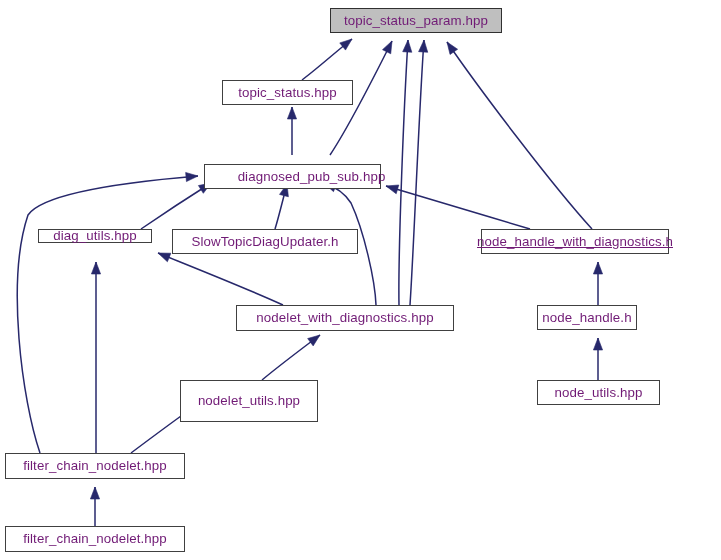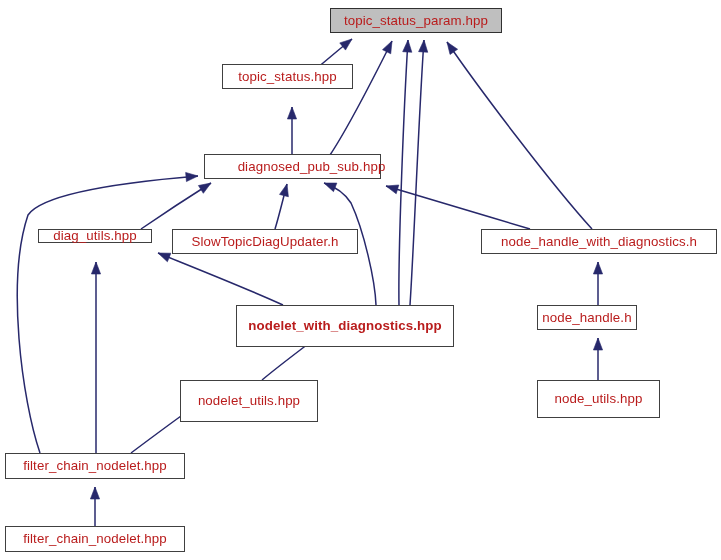--- a/index.html
+++ b/index.html
@@ -33,21 +33,21 @@
   .edge-head {
     fill: #27286b;
     stroke: #27286b;
     stroke-width: 0.6;
   }
   .node-box {
     position: absolute;
     box-sizing: border-box;
     border: 1px solid #404040;
     background: #ffffff;
-    color: #b91c1c;
+    color: #701a75;
     font-size: 13.3px;
     line-height: 1;
     display: flex;
     align-items: center;
     justify-content: center;
     white-space: nowrap;
     letter-spacing: 0.1px;
     z-index: 5;
   }
   .node-box.root {
@@ -100,45 +100,45 @@
         <path d="M 598,305 L 598,262" class="edge-path"></path>
         <polygon points="598,262 602.6,274 593.4,274" class="edge-head"></polygon>
         <path d="M 598,380 L 598,338" class="edge-path"></path>
         <polygon points="598,338 602.6,350 593.4,350" class="edge-head"></polygon>
       </g>
   </svg>
   <div id="nodes-layer">
       <div class="node-box root" style="left: 330px; top: 8px; width: 172px; height: 25px;">
         <span class="node-label">topic_status_param.hpp</span>
       </div>
-      <div class="node-box" style="left: 222px; top: 64px; width: 131px; height: 25px;">
+      <div class="node-box" style="left: 222px; top: 80px; width: 131px; height: 25px;">
         <span class="node-label">topic_status.hpp</span>
       </div>
-      <div class="node-box" style="left: 204px; top: 154px; width: 177px; height: 25px; padding-left: 38px;">
+      <div class="node-box" style="left: 204px; top: 164px; width: 177px; height: 25px; padding-left: 38px;">
         <span class="node-label">diagnosed_pub_sub.hpp</span>
       </div>
       <div class="node-box" style="left: 38px; top: 229px; width: 114px; height: 14px;">
         <span class="node-label">diag_utils.hpp</span>
       </div>
       <div class="node-box" style="left: 172px; top: 229px; width: 186px; height: 25px;">
         <span class="node-label">SlowTopicDiagUpdater.h</span>
       </div>
-      <div class="node-box" style="left: 481px; top: 229px; width: 236px; height: 25px;">
+      <div class="node-box" style="left: 481px; top: 229px; width: 188px; height: 25px; text-decoration: underline;">
         <span class="node-label">node_handle_with_diagnostics.h</span>
       </div>
-      <div class="node-box" style="left: 236px; top: 305px; width: 218px; height: 42px; font-weight: bold;">
+      <div class="node-box" style="left: 236px; top: 305px; width: 218px; height: 26px;">
         <span class="node-label">nodelet_with_diagnostics.hpp</span>
       </div>
       <div class="node-box" style="left: 537px; top: 305px; width: 100px; height: 25px;">
         <span class="node-label">node_handle.h</span>
       </div>
       <div class="node-box" style="left: 180px; top: 380px; width: 138px; height: 42px;">
         <span class="node-label">nodelet_utils.hpp</span>
       </div>
-      <div class="node-box" style="left: 537px; top: 380px; width: 123px; height: 38px;">
+      <div class="node-box" style="left: 537px; top: 380px; width: 123px; height: 25px;">
         <span class="node-label">node_utils.hpp</span>
       </div>
       <div class="node-box" style="left: 5px; top: 453px; width: 180px; height: 26px;">
         <span class="node-label">filter_chain_nodelet.hpp</span>
       </div>
       <div class="node-box" style="left: 5px; top: 526px; width: 180px; height: 26px;">
         <span class="node-label">filter_chain_nodelet.hpp</span>
       </div>
     </div>
 </div>

